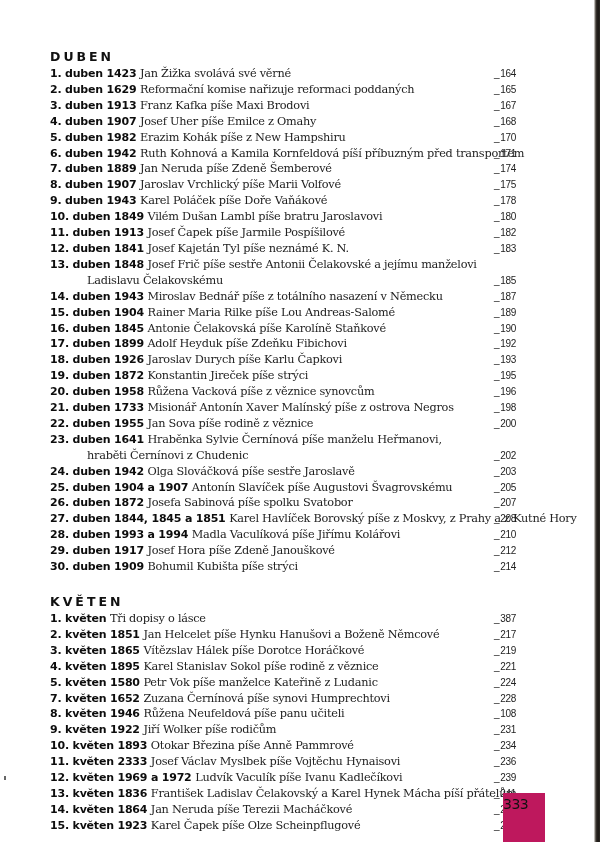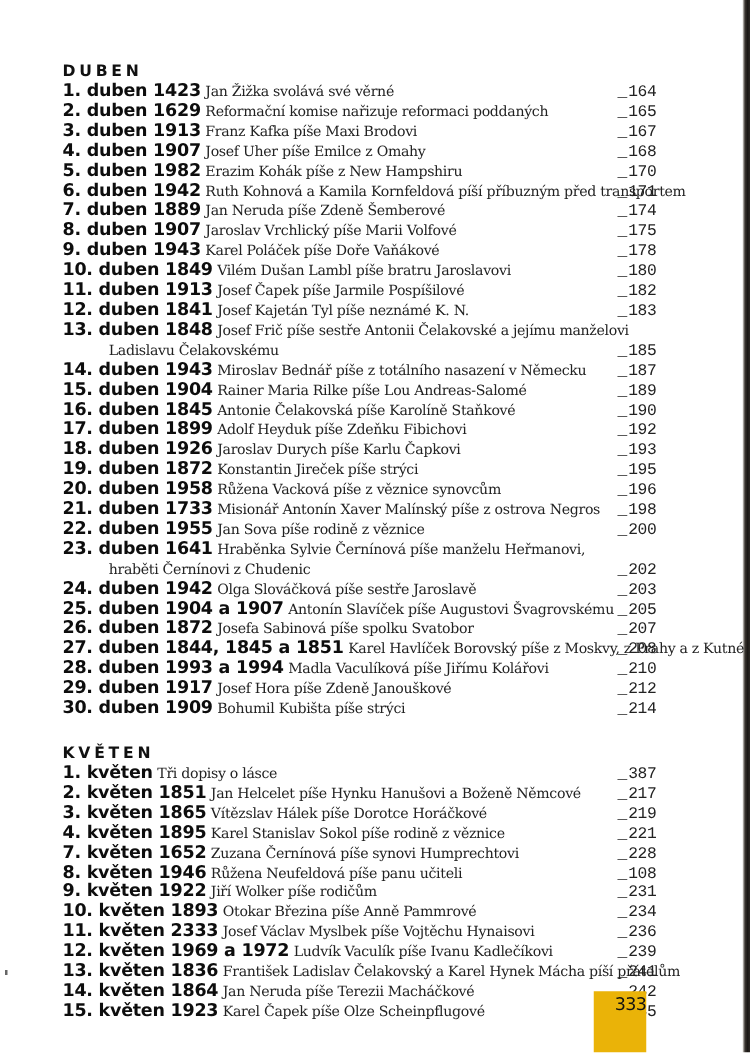--- a/index.html
+++ b/index.html
@@ -17,34 +17,34 @@
     font-family: "DejaVu Sans", sans-serif; font-weight: bold;
     font-size: 12.5px; letter-spacing: 3px; color: #111;
     height: 17px; line-height: 17px; margin-bottom: 1px;
   }
   .section + .section { margin-top: 18px; }
   .entry { position: relative; font-size: 11.3px; line-height: 15.9px; }
   .entry .text { display: block; padding-right: 50px; white-space: nowrap; }
   .entry .cont { display: block; padding-left: 37px; white-space: nowrap; }
   .entry .date {
     font-family: "DejaVu Sans", sans-serif; font-weight: bold;
-    font-size: 14px; letter-spacing: -0.2px; color: #0d0d0d;
+    font-size: 11px; letter-spacing: -0.2px; color: #0d0d0d;
   }
   .entry .title { color: #222; letter-spacing: -0.25px; }
   .entry .page {
     position: absolute; right: 0; bottom: 0; width: 34px;
-    font-family: Liberation Mono, monospace; font-size: 13px;
+    font-family: Liberation Sans, sans-serif; font-size: 10px;
     color: #222; letter-spacing: -0.3px;
   }
   .entry .page::before { content: "_"; margin-right: 1px; }
   .page-number {
-    position: absolute; left: 475px; top: 793px; width: 42px; height: 49px;
-    background: #eab308;
+    position: absolute; left: 503px; top: 793px; width: 42px; height: 49px;
+    background: #be185d;
     font-family: "DejaVu Sans", sans-serif; font-size: 14px; color: #111;
-    text-align: right; line-height: 22px; letter-spacing: -0.5px;
+    text-align: left; line-height: 22px; letter-spacing: -0.5px;
   }
   .mark { position: absolute; left: 4px; top: 776px; width: 2px; height: 4px; background: #666; }
 </style>
 </head>
 <body>
 
 <div class="edge"></div>
 <div class="mark"></div>
 
 <div class="content">
@@ -188,20 +188,24 @@
         </div>
         <div class="entry">
           <span class="text"><span class="date">3. květen 1865</span> <span class="title">Vítězslav Hálek píše Dorotce Horáčkové</span></span>
           <span class="page">219</span>
         </div>
         <div class="entry">
           <span class="text"><span class="date">4. květen 1895</span> <span class="title">Karel Stanislav Sokol píše rodině z věznice</span></span>
           <span class="page">221</span>
         </div>
         <div class="entry">
+          <span class="text"><span class="date">5. květen 1580</span> <span class="title">Petr Vok píše manželce Kateřině z Ludanic</span></span>
+          <span class="page">224</span>
+        </div>
+        <div class="entry">
           <span class="text"><span class="date">7. květen 1652</span> <span class="title">Zuzana Černínová píše synovi Humprechtovi</span></span>
           <span class="page">228</span>
         </div>
         <div class="entry">
           <span class="text"><span class="date">8. květen 1946</span> <span class="title">Růžena Neufeldová píše panu učiteli</span></span>
           <span class="page">108</span>
         </div>
         <div class="entry">
           <span class="text"><span class="date">9. květen 1922</span> <span class="title">Jiří Wolker píše rodičům</span></span>
           <span class="page">231</span>

